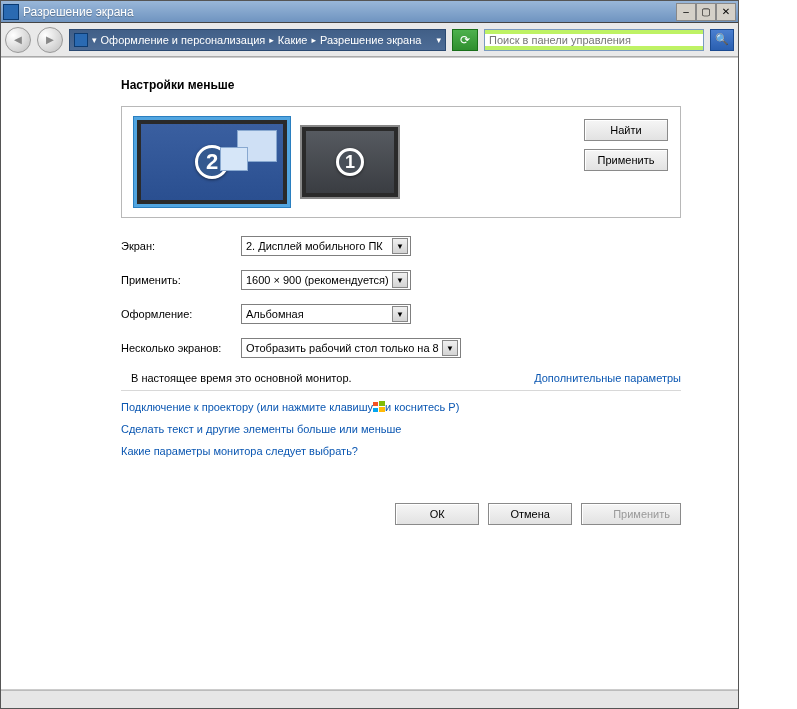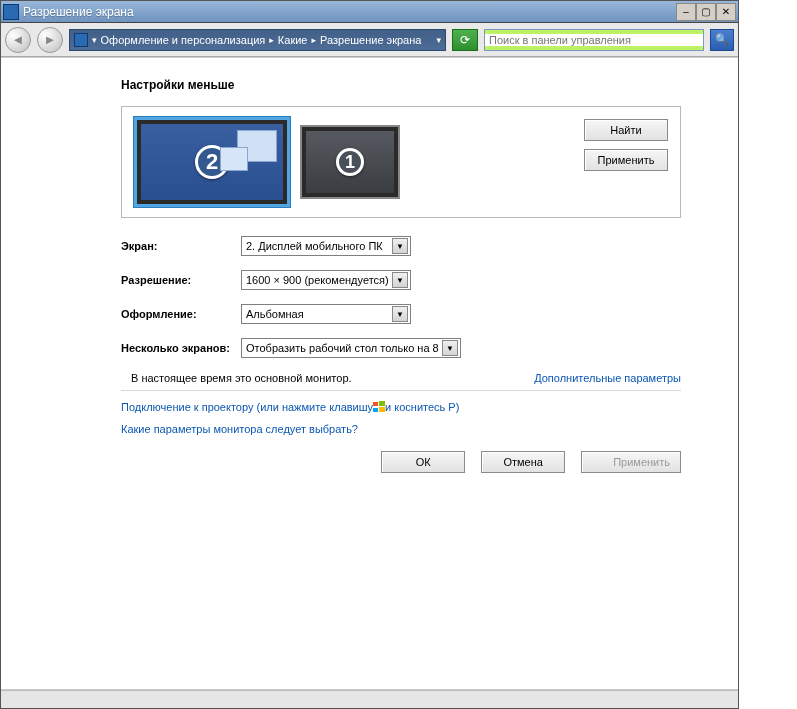--- a/index.html
+++ b/index.html
@@ -173,21 +173,21 @@
   }
   .btn[disabled] { color:#999;padding-left:31px; }
 
   .form {
     margin-top:18px;
   }
   .form-row {
     display:flex; align-items:center;
     margin-bottom:14px;
   }
-  .form-row label { width:120px;font-weight:bold; }
+  .form-row label { width:120px; }
   .form-row .select {
     height:20px;
     border:1px solid #7f7f7f;
     background:#fff;
     display:flex;align-items:center;
     padding:0 2px 0 4px;
     font-size:11px;
     min-width:170px;
   }
   .form-row .select .dd {
@@ -197,22 +197,22 @@
     border:1px solid #888;
     display:flex;align-items:center;justify-content:center;font-size:8px;
   }
 
   .hr { border-top:1px solid #d8d8d8; margin:6px 0 10px 0; }
   .info-row { display:flex; justify-content:space-between; margin:4px 0 6px 10px; }
   .link { color:#0b57b2; cursor:default; }
   .link-block { margin:10px 0; color:#0b57b2; display:flex;align-items:center;}
 
   .action-bar {
-    display:flex; justify-content:flex-end; gap:16px;
-    margin-top:16px;
+    display:flex; justify-content:flex-end; gap:9px;
+    margin-top:46px;
   }
 
   .statusbar {
     height:18px;
     background:#e6e6e6;
     border-top:1px solid #bbb;
   }
   .win-logo { width:12px;height:12px; display:inline-block; }
   .win-logo svg { display:block; }
 </style>
@@ -283,21 +283,21 @@
 
         <div class="form-row">
           <label>Экран:</label>
           <div class="select" style="min-width:170px">
             <span>2. Дисплей мобильного ПК</span>
             <div class="dd">▼</div>
           </div>
         </div>
 
         <div class="form-row">
-          <label>Разрешение:</label>
+          <label>Применить:</label>
           <div class="select" style="min-width:170px">
             <span>1600 × 900 (рекомендуется)</span>
             <div class="dd">▼</div>
           </div>
         </div>
 
         <div class="form-row">
           <label>Оформление:</label>
           <div class="select" style="min-width:170px">
             <span>Альбомная</span>
@@ -327,20 +327,23 @@
           <svg viewBox="0 0 12 12">
               <rect x="0" y="1" width="5" height="4" fill="#f35325"></rect>
               <rect x="6" y="0" width="6" height="5" fill="#81bc06"></rect>
               <rect x="0" y="7" width="5" height="4" fill="#05a6f0"></rect>
               <rect x="6" y="6" width="6" height="5" fill="#ffba08"></rect>
             </svg>
         </span>
         <span>и коснитесь P)</span>
       </div>
 
+      <div class="link-block">
+        <span>Сделать текст и другие элементы больше или меньше</span>
+      </div>
 
       <div class="link-block">
         <span>Какие параметры монитора следует выбрать?</span>
       </div>
 
       <div class="action-bar">
         <div class="btn">ОК</div>
         <div class="btn">Отмена</div>
         <div class="btn" disabled="">Применить</div>
       </div>

